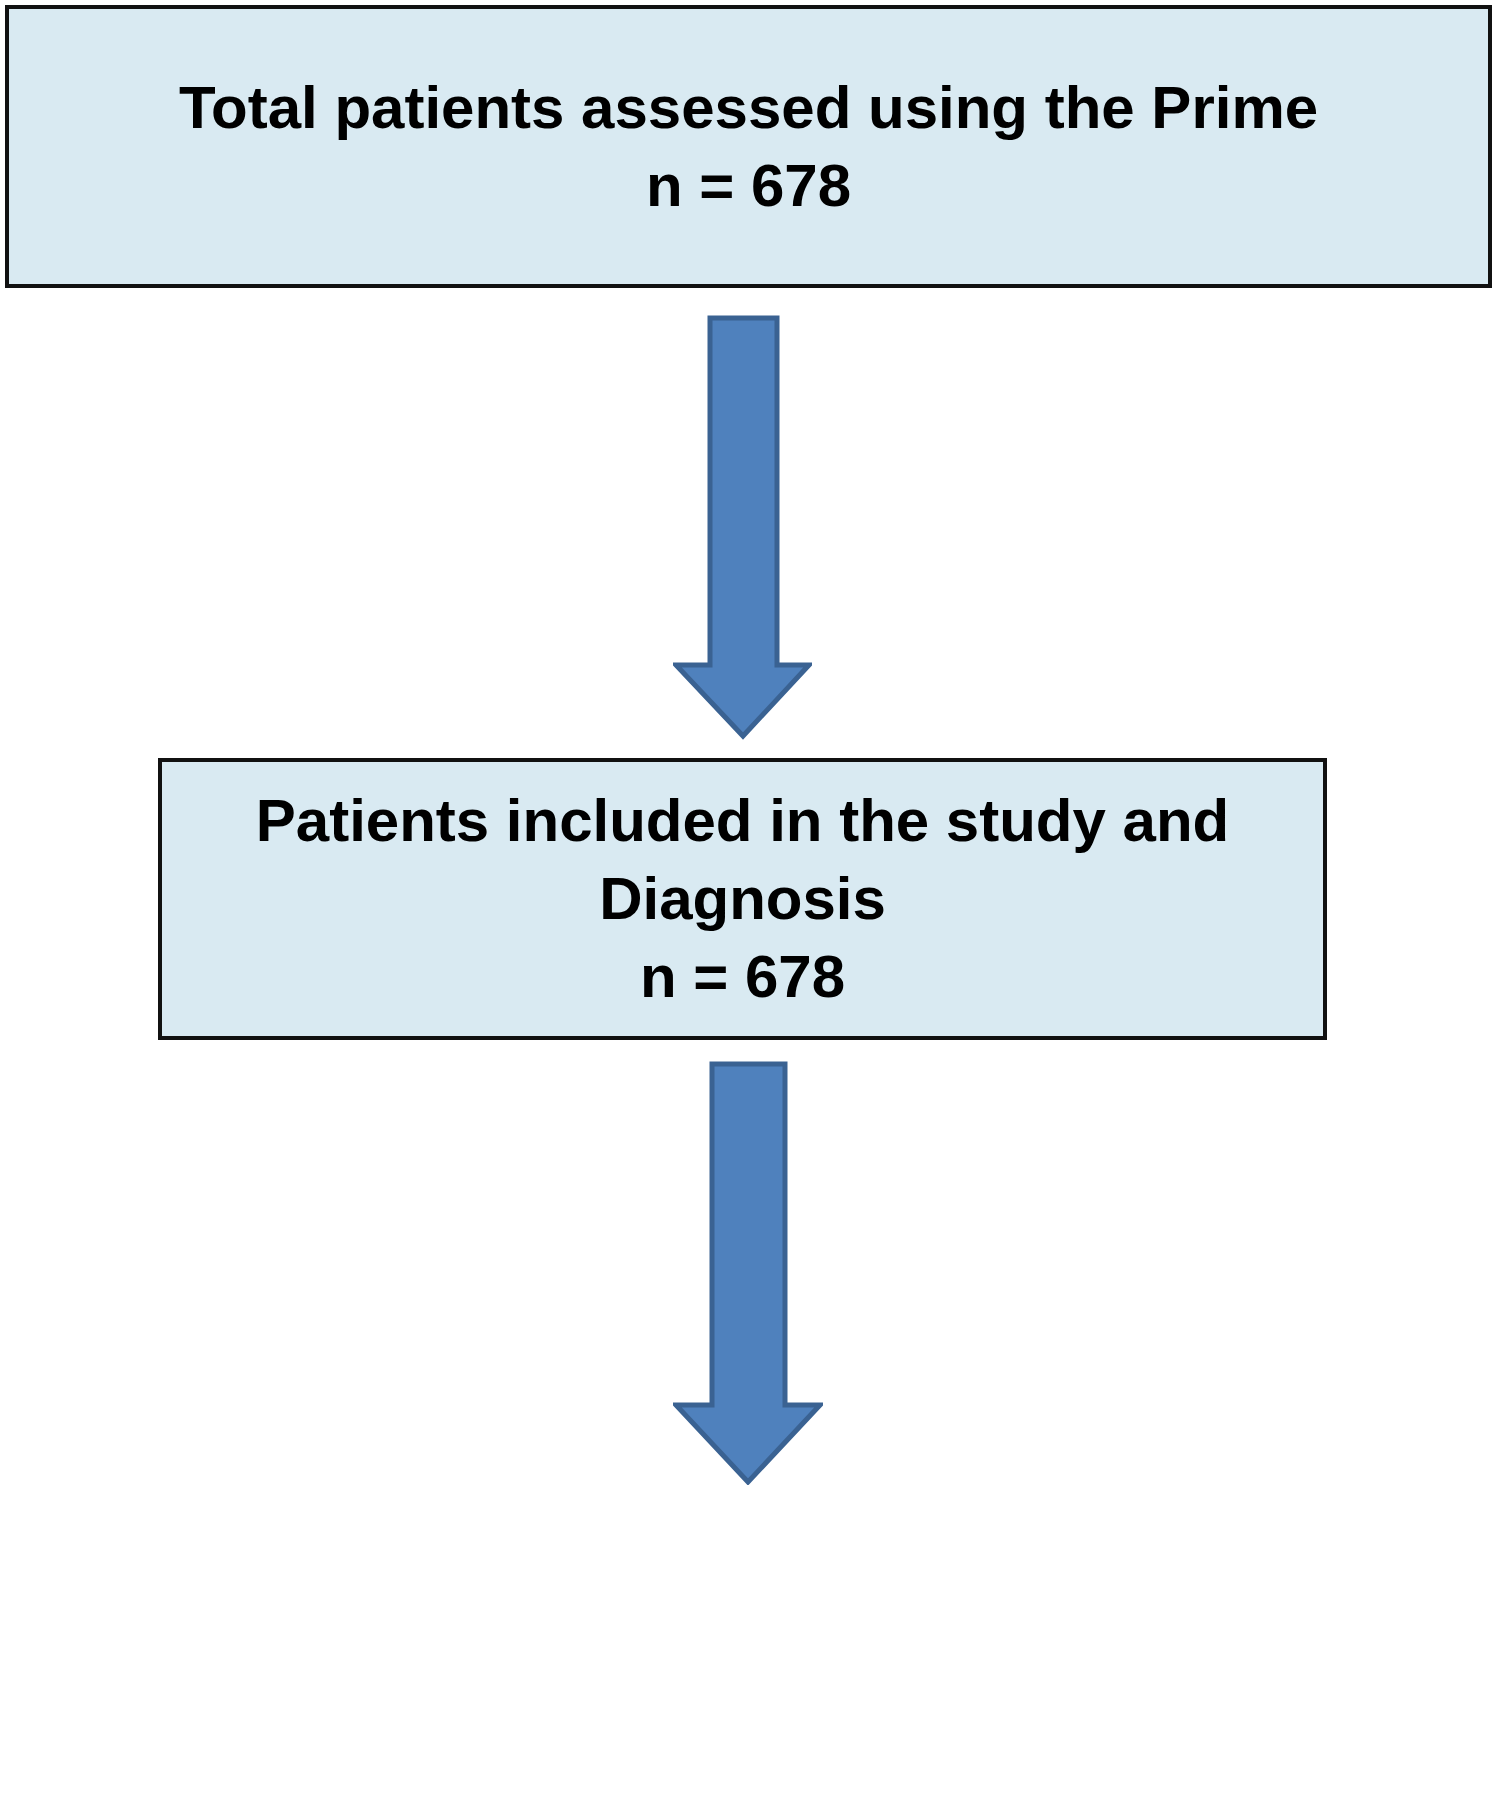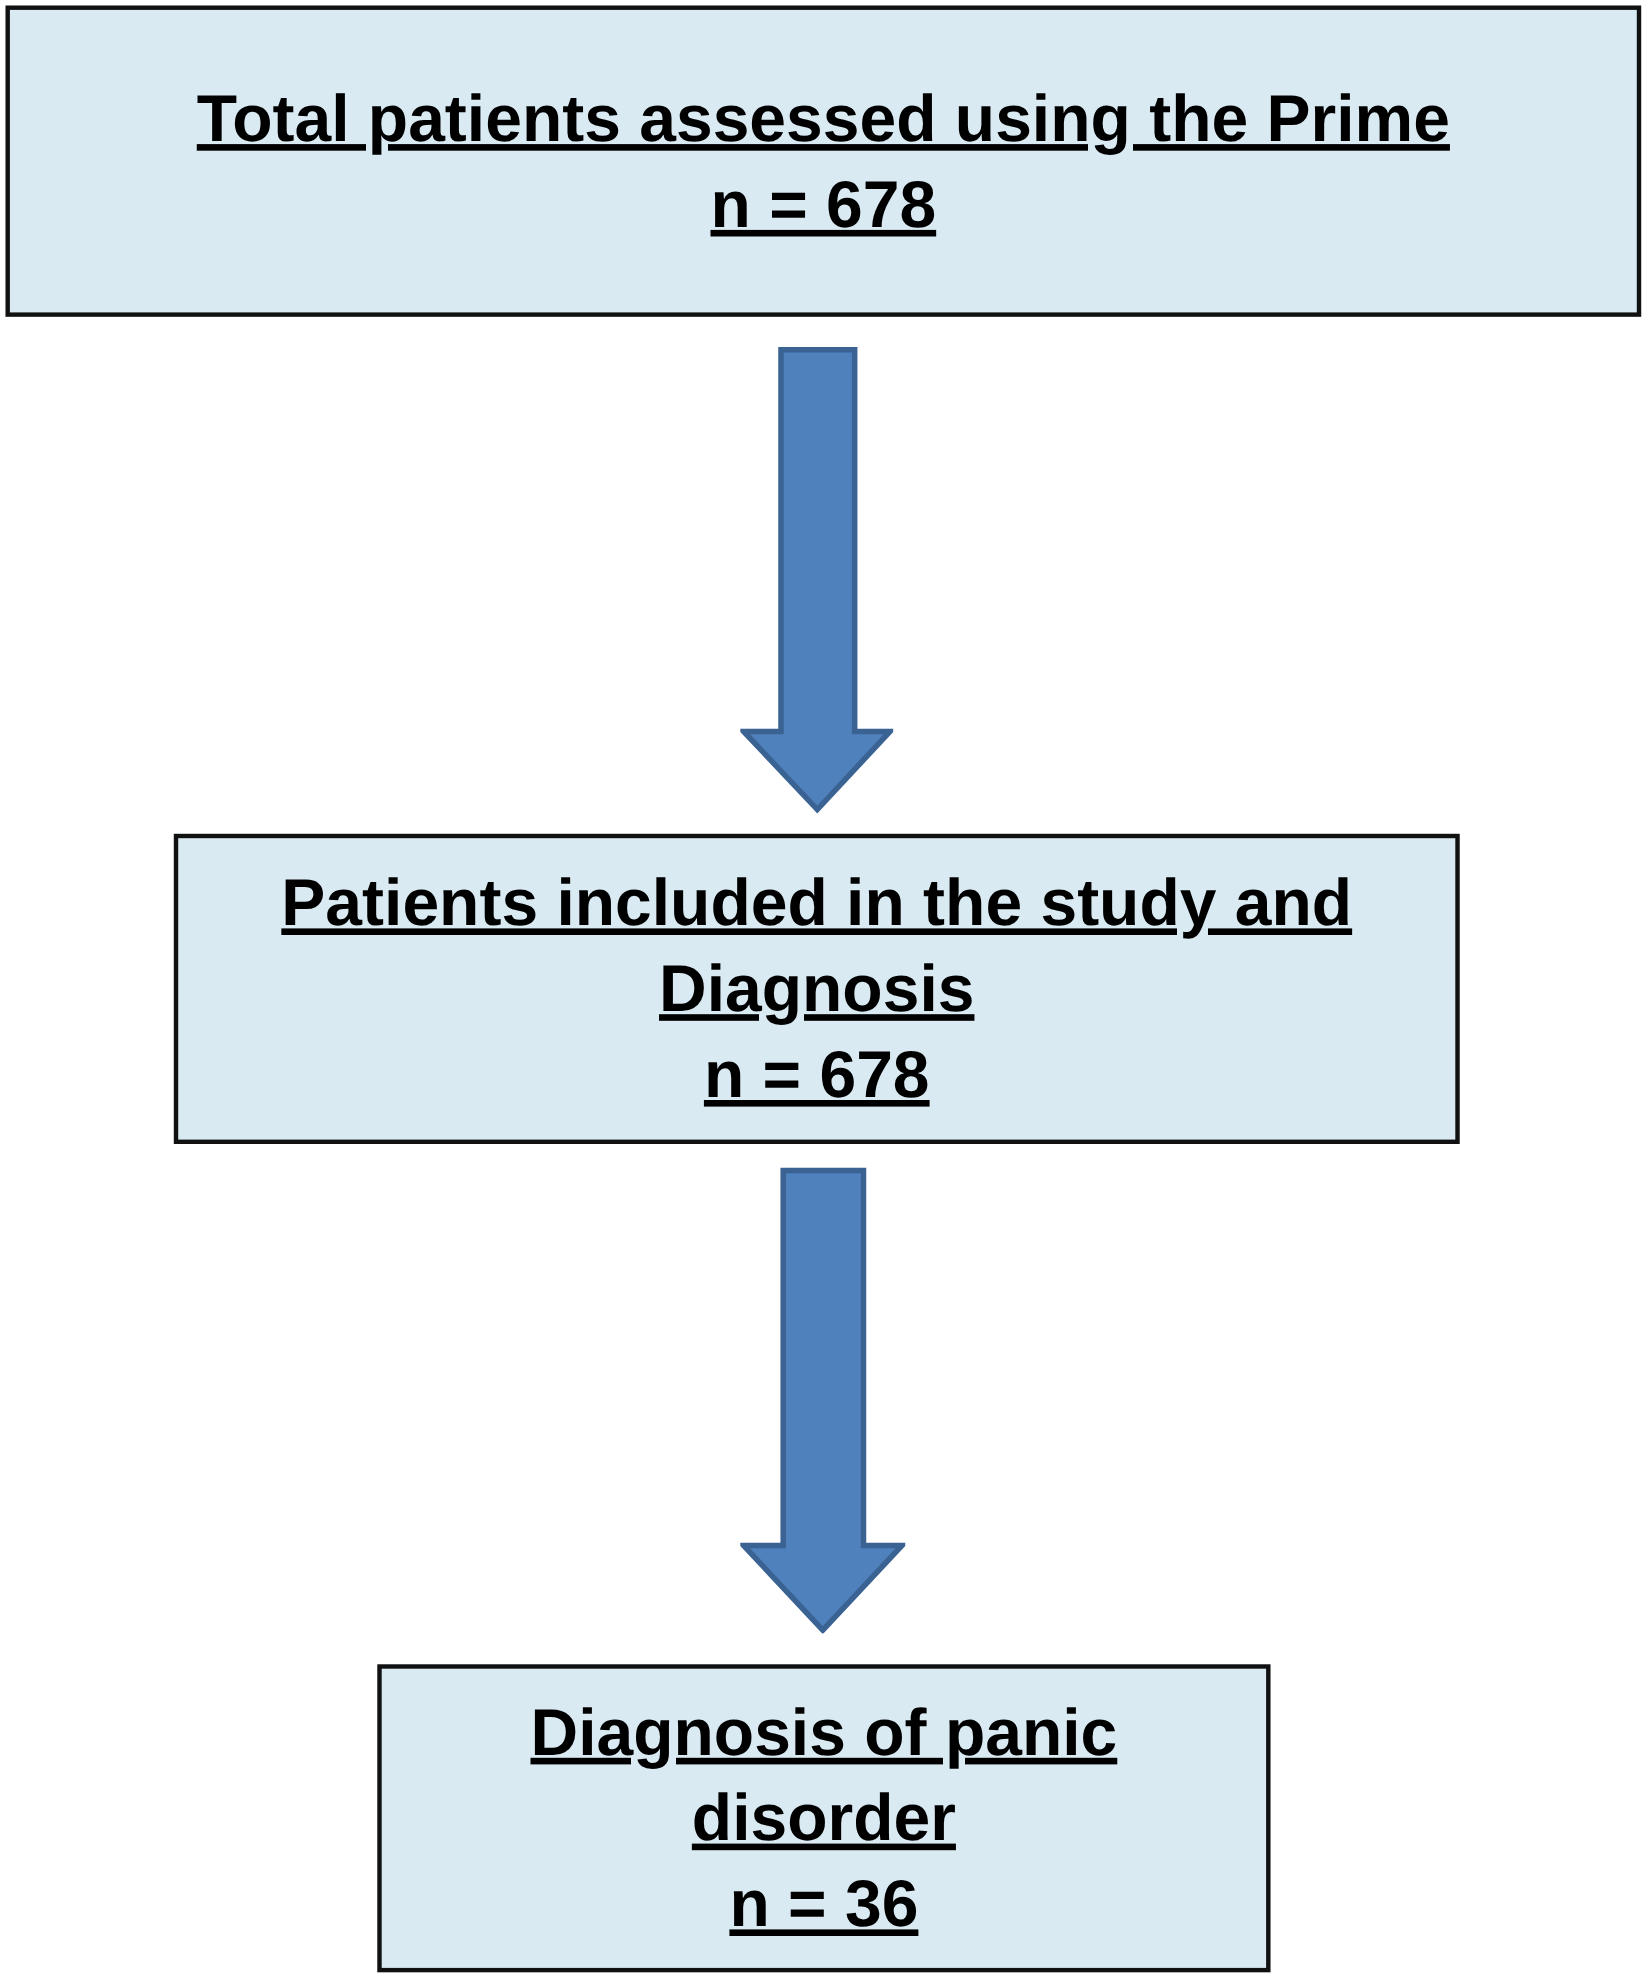--- a/index.html
+++ b/index.html
@@ -29,21 +29,21 @@
     display: flex;
     flex-direction: column;
     justify-content: center;
     align-items: center;
     text-align: center;
     color: var(--text);
     font-weight: 700;
     font-size: 60px;
     line-height: 78px;
   }
-  .flow-box .line { white-space: nowrap; text-decoration: underline; }
+  .flow-box .line { white-space: nowrap; }
   .box1 { left: 5px;   top: 5px;    width: 1487px; height: 283px; }
   .box2 { left: 158px; top: 758px;  width: 1169px; height: 282px; }
   .box3 { left: 343px; top: 1513px; width: 812px;  height: 280px; }
   .arrow { position: absolute; display: block; }
   .arrow polygon {
     fill: var(--arrow-fill);
     stroke: var(--arrow-border);
     stroke-width: 5;
     stroke-linejoin: miter;
   }
@@ -67,19 +67,14 @@
   <div class="flow-box box2">
     <div class="line">Patients included in the study and</div>
     <div class="line">Diagnosis</div>
     <div class="line">n = 678</div>
   </div>
 
   <svg class="arrow arrow2" viewBox="0 0 150 424" preserveAspectRatio="none">
     <polygon points="39,3 112,3 112,344 147,344 75,421 3,344 39,344"></polygon>
   </svg>
 
-  <div class="flow-box box3">
-    <div class="line">Diagnosis of panic</div>
-    <div class="line">disorder</div>
-    <div class="line">n = 36</div>
-  </div>
 
 </div>
 
 </body></html>

